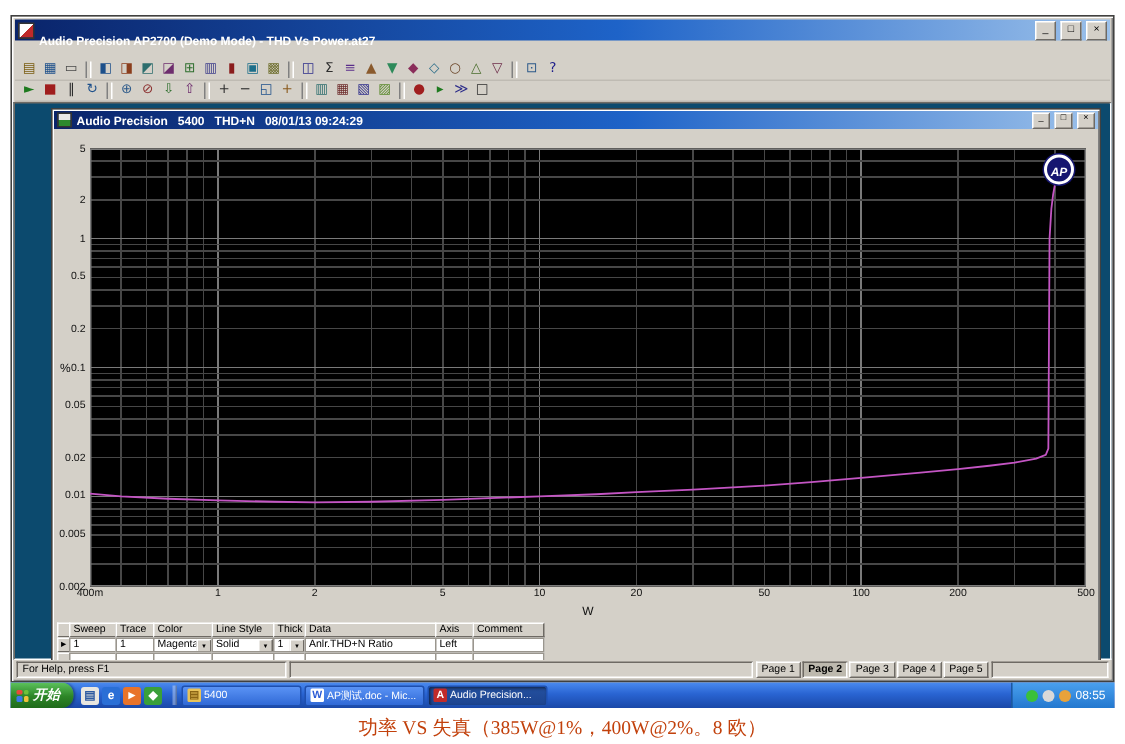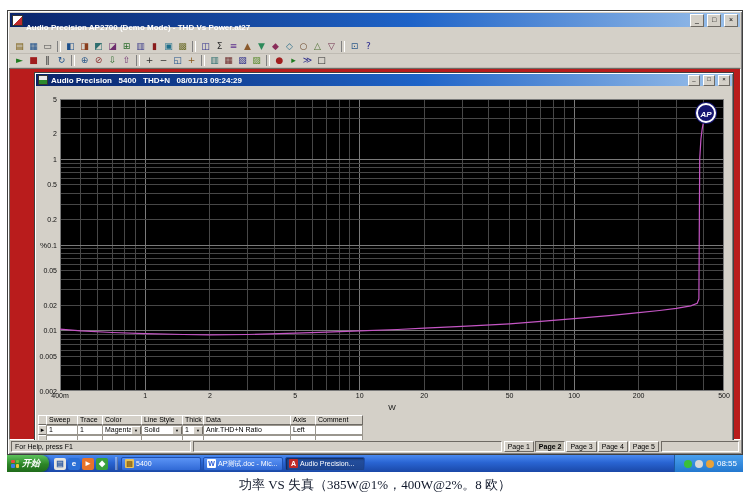--- a/index.html
+++ b/index.html
@@ -13,21 +13,21 @@
   .app-icon{width:9px;height:9px;background:linear-gradient(135deg,#fff 50%,#c02a2a 50%);border:1px solid #333;flex:0 0 auto;}
   .winbtn{width:12px;height:11px;background:#d4d0c8;border:1px solid;border-color:#fff #6e6a64 #6e6a64 #fff;font-size:7px;line-height:9px;text-align:center;color:#000;flex:0 0 auto;}
   .menubar{position:absolute;left:2px;top:16px;right:2px;height:12px;display:flex;align-items:center;font-size:8px;color:#000;}
   .menu-item{padding:1px 3px;white-space:nowrap;}
   .toolbar{position:absolute;left:2px;right:2px;height:14px;display:flex;align-items:center;gap:1px;padding-left:3px;border-bottom:1px solid #bfbbb3;}
   .toolbar1{top:28px;}
   .toolbar2{top:42px;height:14px;}
   .tb-icon{width:13px;height:12px;font-family:"DejaVu Sans",sans-serif;font-size:9px;line-height:12px;text-align:center;flex:0 0 auto;}
   .tb-sep{width:2px;height:11px;border-left:1px solid #808080;border-right:1px solid #fff;margin:0 2px;flex:0 0 auto;}
 
-  .client{position:absolute;left:1px;right:1px;top:57px;bottom:14px;background:#b91c1c;border:1px solid;border-color:#6e6a64 #fff #fff #6e6a64;box-sizing:border-box;}
+  .client{position:absolute;left:1px;right:1px;top:57px;bottom:14px;background:#0c4a6e;border:1px solid;border-color:#6e6a64 #fff #fff #6e6a64;box-sizing:border-box;}
 
   
   .gw{position:absolute;left:24px;top:3px;width:700px;height:372px;background:#d4d0c8;border:1px solid #404040;box-shadow:inset 1px 1px 0 #fff, inset -1px -1px 0 #808080;box-sizing:border-box;}
   .gw-titlebar{position:absolute;left:1px;top:1px;right:1px;height:12px;background:linear-gradient(90deg,#0a246a 0%,#1e63c8 55%,#9cc1ea 100%);display:flex;align-items:center;gap:3px;padding:0 2px;box-sizing:border-box;}
   .gw-title{color:#fff;font-weight:bold;font-size:8px;white-space:pre;flex:1;overflow:hidden;}
   .gw-icon{width:8px;height:8px;background:linear-gradient(180deg,#e8e8e8 50%,#2d8a2d 50%);border:1px solid #333;flex:0 0 auto;}
   .gw-btn{width:10px;height:9px;background:#d4d0c8;border:1px solid;border-color:#fff #6e6a64 #6e6a64 #fff;font-size:6px;line-height:7px;text-align:center;flex:0 0 auto;}
   .gw-body{position:absolute;left:1px;right:1px;top:13px;bottom:1px;background:#d4d0c8;}
   .plot{position:absolute;left:24px;top:13px;width:664px;height:292px;background:#000;}
   .plot svg{display:block;width:100%;height:100%;}
@@ -64,21 +64,21 @@
   .ql-icon{width:12px;height:12px;border-radius:2px;font-size:8px;line-height:12px;text-align:center;font-weight:bold;}
   .tb-div{width:2px;height:13px;background:rgba(255,255,255,.35);border-right:1px solid rgba(0,0,0,.25);margin:0 2px;}
   .task-btn{width:80px;height:14px;margin:0 1px;border-radius:2px;background:linear-gradient(180deg,#5a93f5 0%,#3069d6 100%);border:1px solid #1e4fae;color:#fff;font-size:7px;display:flex;align-items:center;gap:2px;padding:0 3px;overflow:hidden;white-space:nowrap;box-sizing:border-box;}
   .task-btn.active{background:linear-gradient(180deg,#24509f 0%,#1d4490 100%);box-shadow:inset 1px 1px 2px rgba(0,0,0,.5);}
   .task-ic{width:9px;height:9px;border-radius:1px;font-size:7px;line-height:9px;text-align:center;flex:0 0 auto;font-weight:bold;}
   .tray{margin-left:auto;height:17px;background:linear-gradient(180deg,#4aa0ee 0%,#2378cf 100%);border-left:1px solid #1b5aa0;display:flex;align-items:center;gap:3px;padding:0 6px 0 9px;}
   .tray-icon{width:8px;height:8px;border-radius:50%;}
   .clock{color:#fff;font-size:8px;}
 
   
-  .caption{position:absolute;left:0;right:0;top:476px;text-align:center;font-size:13px;color:#0f172a;font-family:"Liberation Serif","DejaVu Serif",serif;}
+  .caption{position:absolute;left:0;right:0;top:476px;text-align:center;font-size:13px;color:#c2410c;font-family:"Liberation Serif","DejaVu Serif",serif;}
   .watermark{position:absolute;right:8px;bottom:1px;display:flex;align-items:center;gap:3px;}
   .wm-col{display:flex;flex-direction:column;line-height:1;}
   .wm-name{font-size:12px;color:#8a8f98;letter-spacing:1px;}
   .wm-url{font-size:6px;color:#b0a090;letter-spacing:1px;margin-top:1px;}
 </style>
 </head>
 <body>
 
 <div class="page">
 

